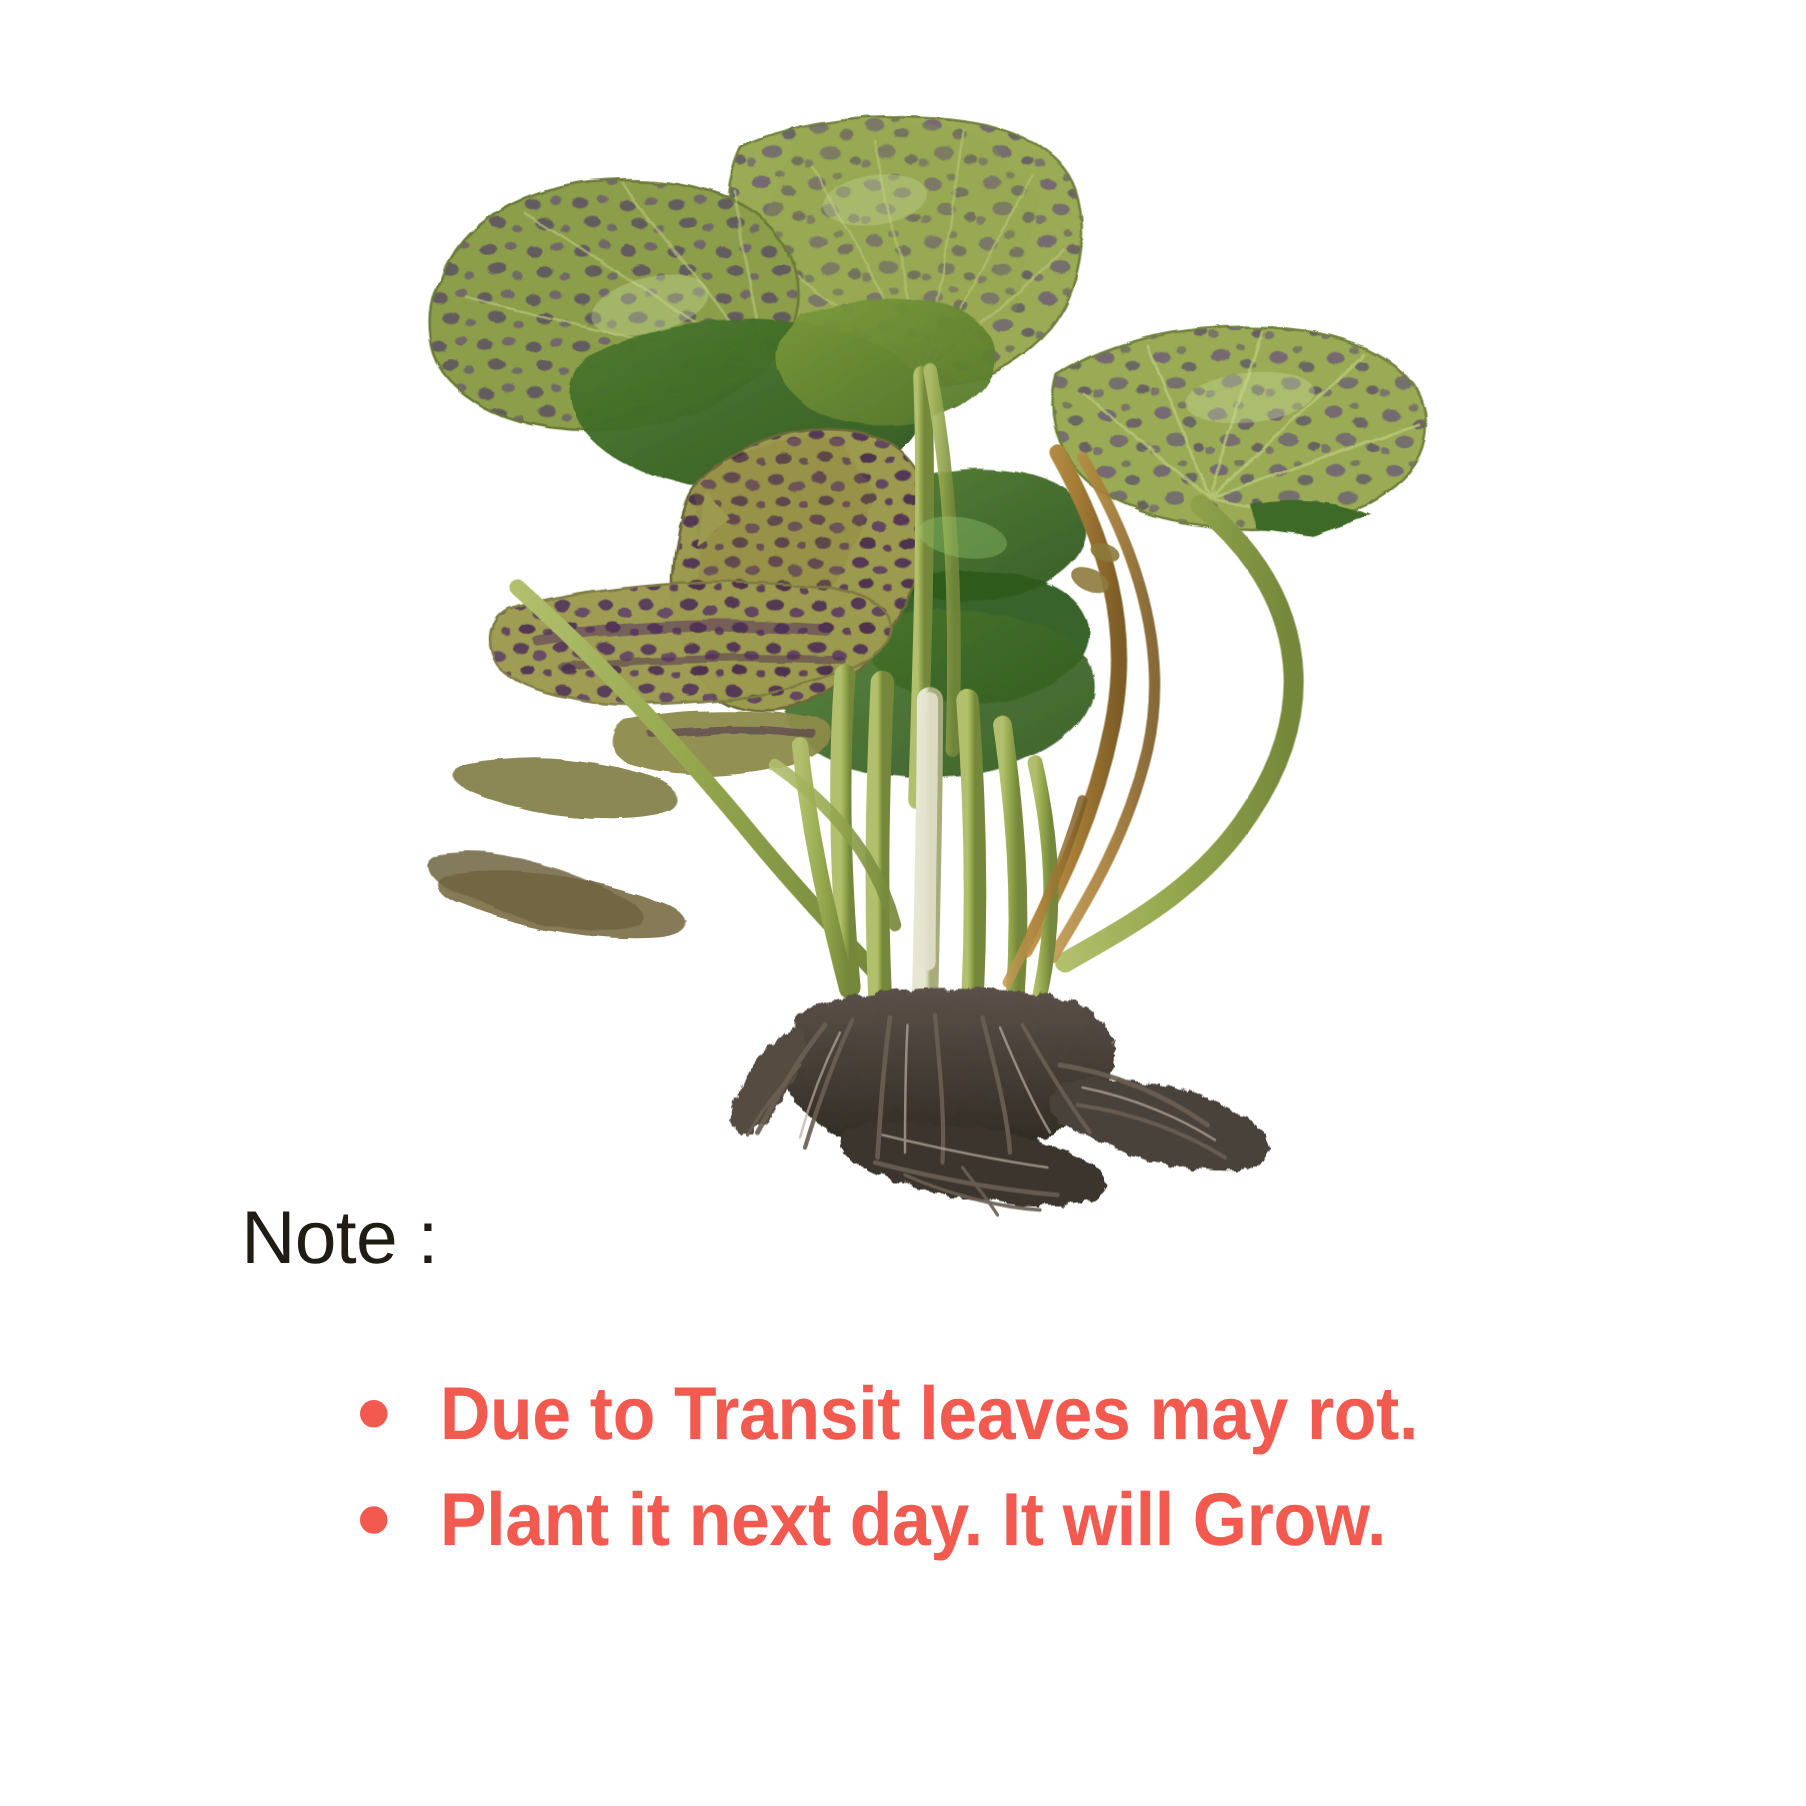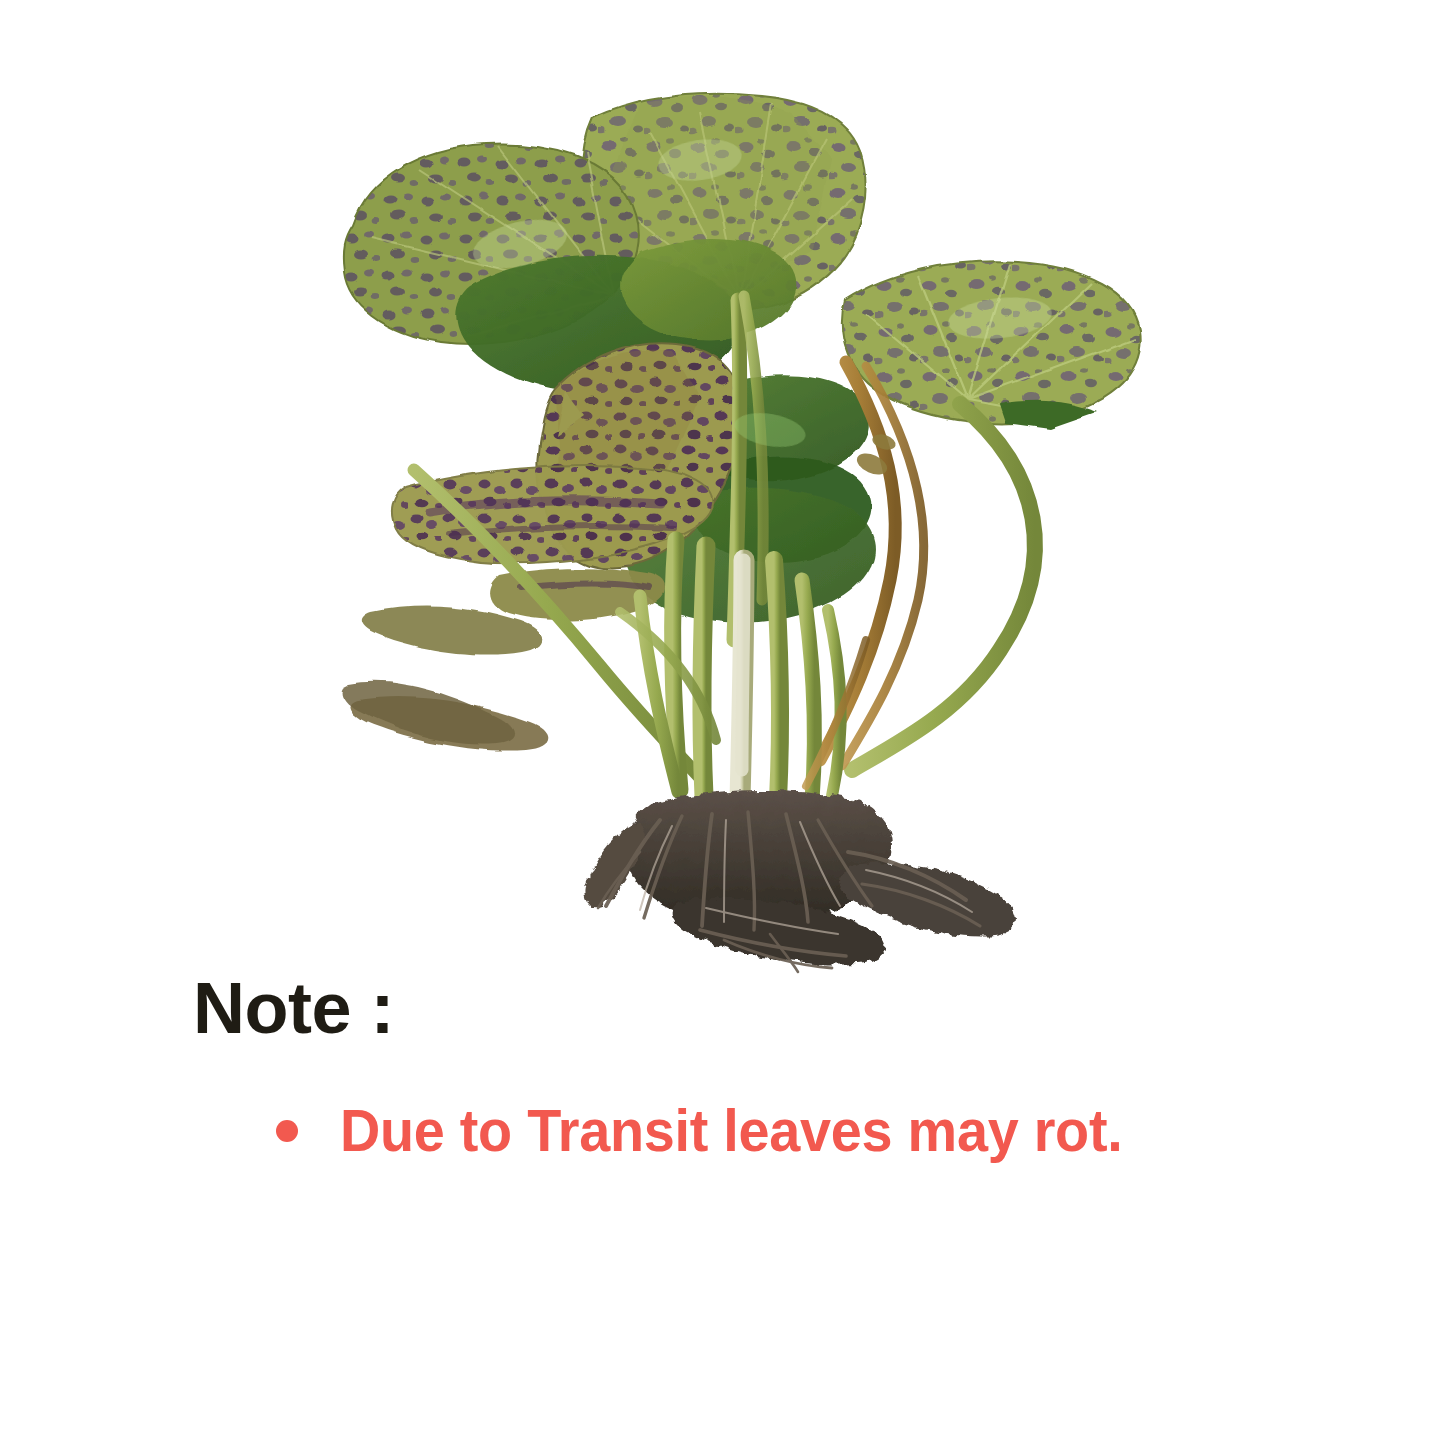--- a/index.html
+++ b/index.html
@@ -45,32 +45,31 @@
     position: absolute;
     left: 0;
     top: 960px;
     width: 1445px;
     height: 485px;
   }
   #note-heading {
     position: absolute;
     left: 193px;
     top: 0px;
-    font-size: 72px;
-    font-weight: 700;
+    font-size: 60px;
+    font-weight: 400;
     letter-spacing: -0.5px;
     color: #1f1c14;
     line-height: 1.0;
     white-space: nowrap;
-    margin-top: 12px;
   }
 
   #bullet-list {
     position: absolute;
-    left: 276px;
+    left: 288px;
     top: 128px;
     width: 1100px;
     list-style: none;
     margin: 0;
     padding: 0;
   }
   .bullet-row {
     position: relative;
     height: 85px;
     display: flex;
@@ -341,16 +340,20 @@
   </div>
 
   <div id="note-block">
     <div id="note-heading">Note :</div>
 
     <ul id="bullet-list">
       <li class="bullet-row">
         <span class="bullet-dot"></span>
         <span class="bullet-text">Due to Transit leaves may rot.</span>
       </li>
+      <li class="bullet-row">
+        <span class="bullet-dot"></span>
+        <span class="bullet-text"> Plant it next day. It will Grow.</span>
+      </li>
     </ul>
   </div>
 
 </div>
 
 </body></html>

